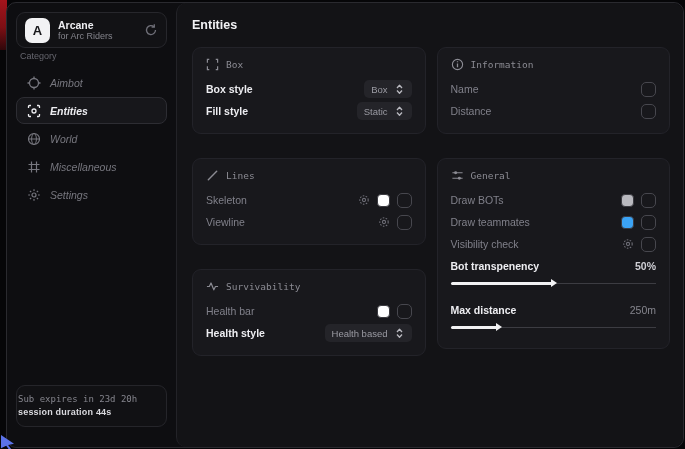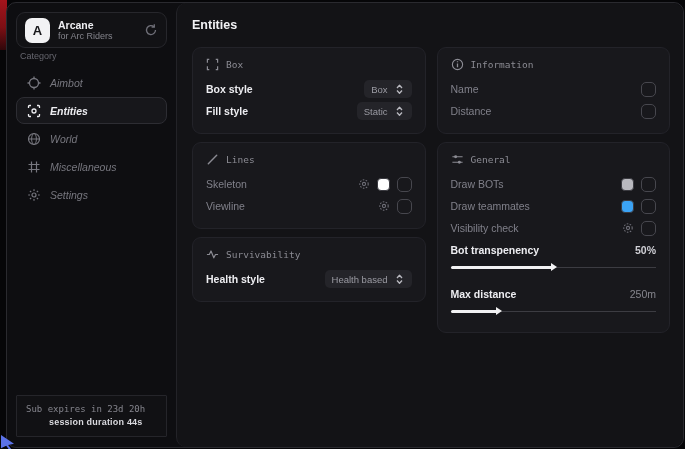--- a/index.html
+++ b/index.html
@@ -32,33 +32,33 @@
   .brand-ico { color:#6f6f78; display:flex; }
   .cat-label { font-size:9px; color:#66666e; margin:3px 4px 8px; }
   .side-item {
     display:flex; align-items:center; gap:9px; height:27px; padding:0 10px;
     color:#77777f; font-size:10.5px; border:1px solid transparent;
     border-radius:8px; margin-bottom:1px; cursor:pointer;font-style:italic;
   }
   .side-item .ico { display:flex; color:inherit; }
   .side-item.active { color:#ededf1; background:#17171b; border-color:#2d2d33; font-weight:bold; }
   .side-footer {
-    position:absolute; left:9px; right:9px; bottom:10px;
-    border:1px solid #25252a; border-radius:1px; background:#111114;
-    padding:7px 9px; line-height:1.45;
+    position:absolute; left:9px; right:9px; bottom:20px;
+    border:1px solid #25252a; border-radius:9px; background:#111114;
+    padding:7px 1px; line-height:1.45;
   }
   .side-footer .l1 { font-family:"DejaVu Sans Mono","Liberation Mono",monospace;
     font-size:9px; color:#85858d; }
-  .side-footer .l2 { font-size:9px; font-weight:bold; color:#d9d9de; letter-spacing:.2px;margin-left:23px; }
+  .side-footer .l2 { font-size:9px; font-weight:bold; color:#d9d9de; letter-spacing:.2px; }
   
   .main { flex:1; background:#131316; border-left:1px solid #232328;
     border-radius:10px; padding:13px 13px 13px 15px; overflow:hidden; }
   .main-title { font-size:12.5px; font-weight:bold; color:#f1f1f4; margin:2px 0 15px; }
   .cols { display:flex; gap:11px; }
-  .col { width:239px; display:flex; flex-direction:column; gap:8px; }
+  .col { width:239px; display:flex; flex-direction:column; gap:24px; }
   .card { background:#18181c; border:1px solid #232329; border-radius:9px; padding:10px 13px 11px; }
   .card-head { display:flex; align-items:center; gap:7px; color:#8b8b93;
     font-family:"DejaVu Sans Mono","Liberation Mono",monospace;
     font-size:9.5px; margin-bottom:7px; }
   .card-head .ico { display:flex; color:#8b8b93; }
   .row { display:flex; align-items:center; justify-content:space-between; height:22px; }
   .row .lbl { font-size:10.5px; color:#80808a; }
   .row .lbl.bright { color:#ededf1; font-weight:bold; }
   .ctrls { display:flex; align-items:center; gap:7px; }
   .swatch { width:13px; height:13px; border-radius:4px; border:1px solid #3a3a40; }
@@ -280,20 +280,27 @@
         <div class="card">
           <div class="card-head">
             <span class="ico">
                 <svg width="13" height="13" viewBox="0 0 14 14">
                   <use href="#i-pulse"></use>
                 </svg>
               </span>
             <span>Survivability</span>
           </div>
           <div class="row">
+            <span class="lbl">Health bar</span>
+            <span class="ctrls">
+              <span class="swatch" style="background: rgb(255, 255, 255);"></span>
+              <span class="checkbox"></span>
+            </span>
+          </div>
+          <div class="row">
             <span class="lbl bright">Health style</span>
             <span class="dropdown">
               <span>Health based</span>
               <span class="ico">
                   <svg width="11" height="12" viewBox="0 0 11 12">
                     <use href="#i-unfold"></use>
                   </svg>
                 </span>
             </span>
           </div>

